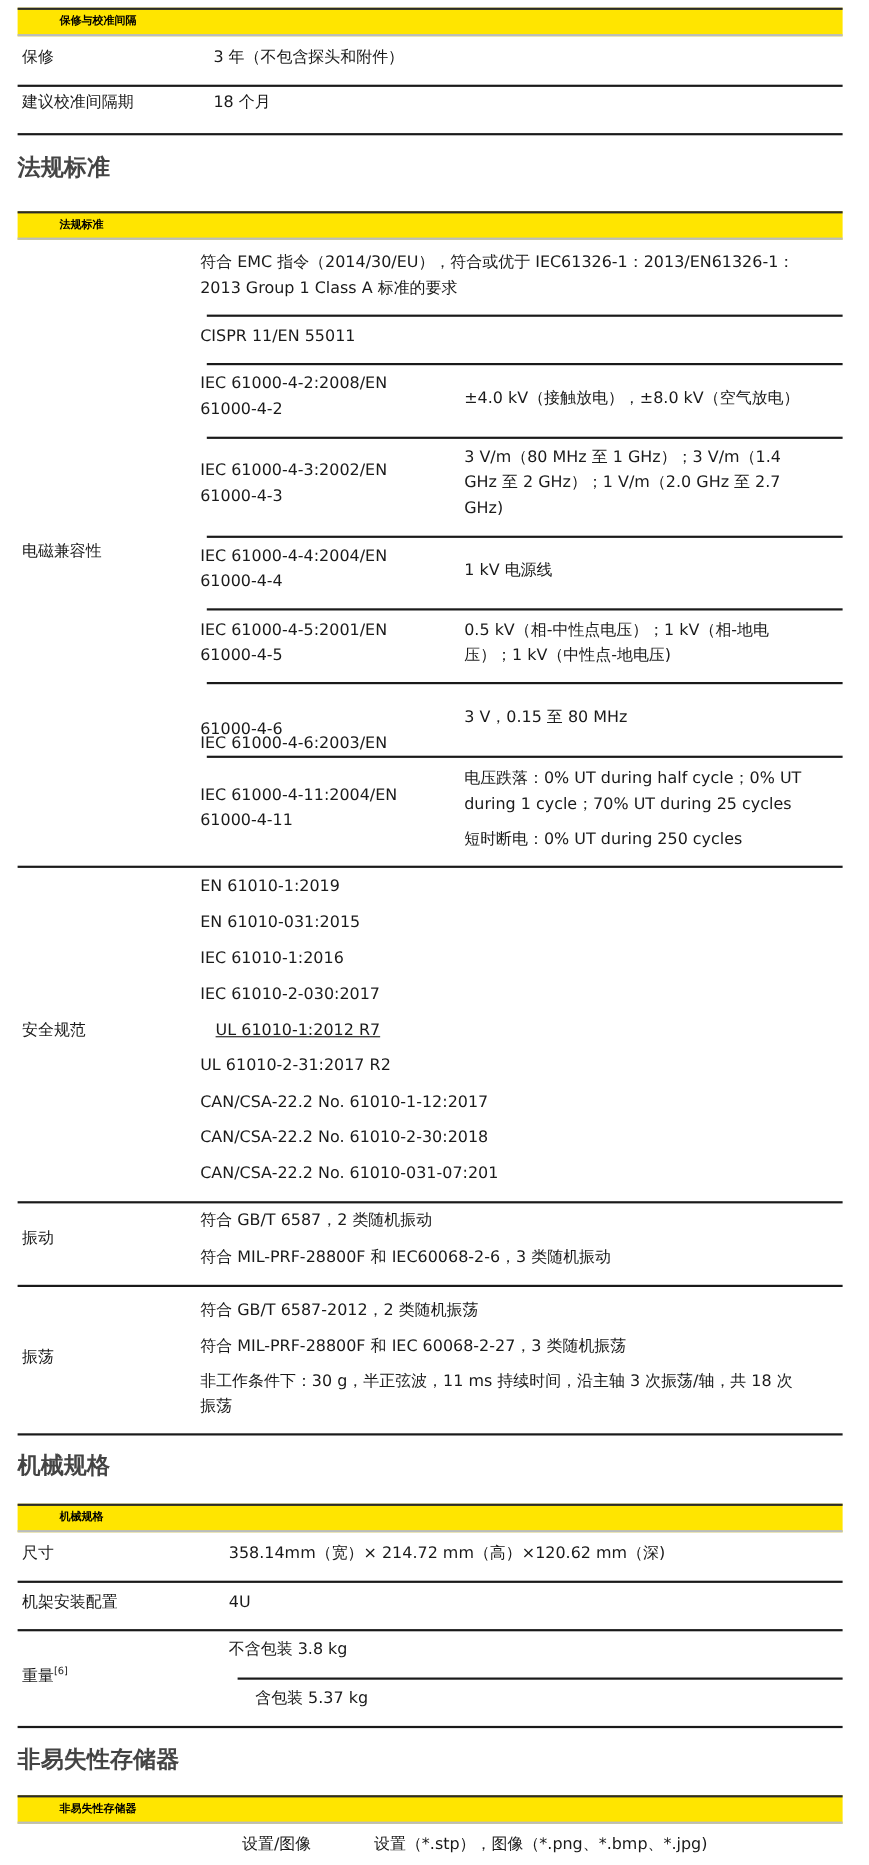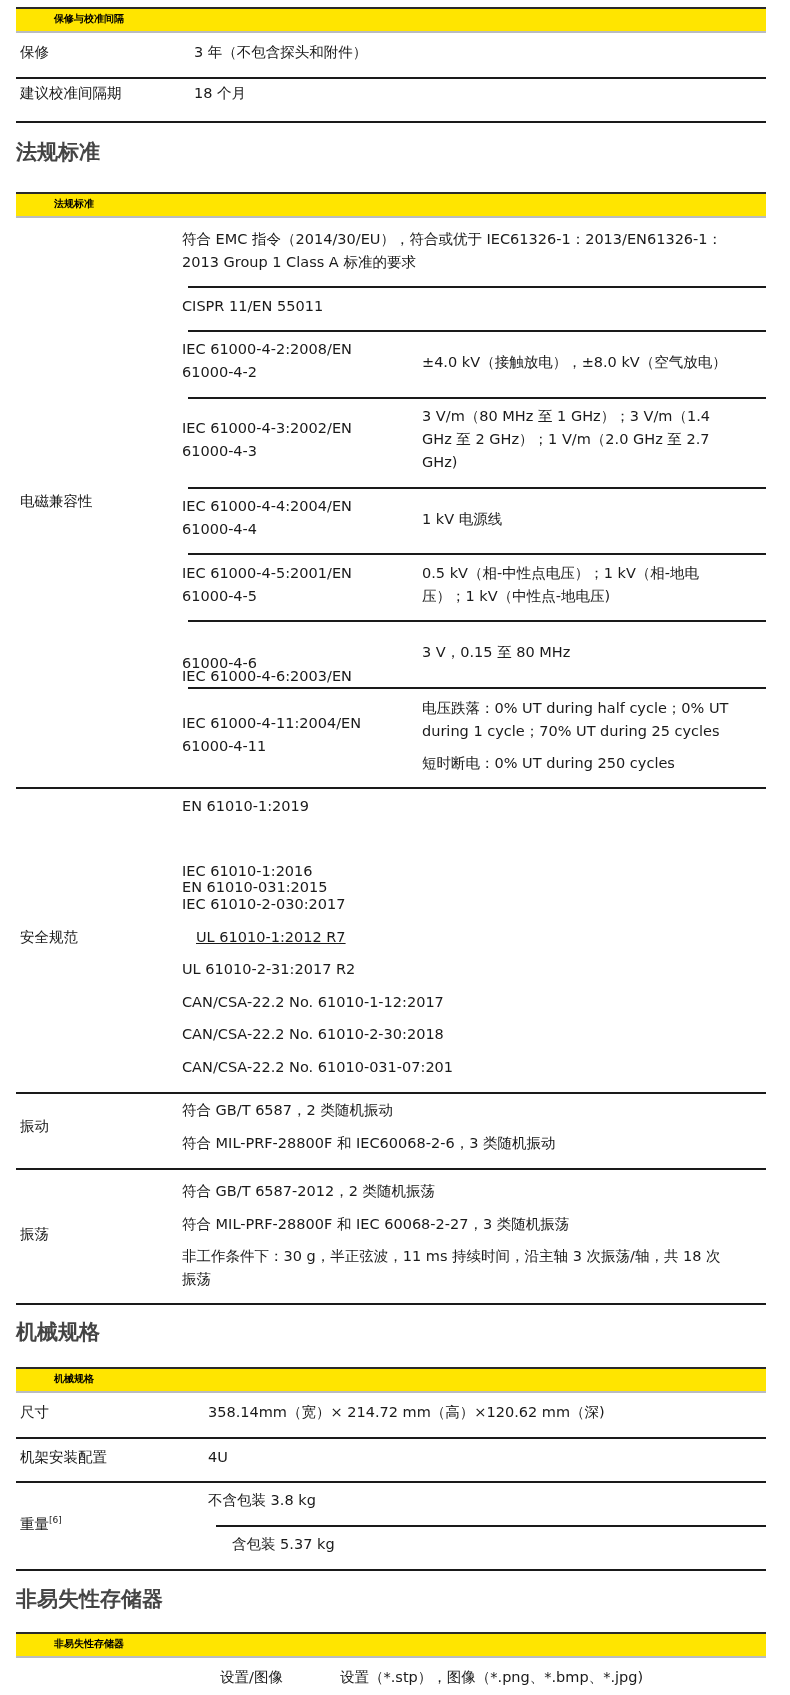--- a/index.html
+++ b/index.html
@@ -86,21 +86,21 @@
 
   <div class="t" style="left:166px; top:712px;">IEC 61000-4-11:2004/EN</div>
   <div class="t" style="left:166px; top:735px;">61000-4-11</div>
   <div class="t" style="left:406px; top:697px;">电压跌落：0% UT during half cycle；0% UT</div>
   <div class="t" style="left:406px; top:720px;">during 1 cycle；70% UT during 25 cycles</div>
   <div class="t" style="left:406px; top:752px;">短时断电：0% UT during 250 cycles</div>
   <div class="rule" style="left:0; top:787px; width:750px;"></div>
 
   <div class="t" style="left:4px; top:926px;">安全规范</div>
   <div class="t" style="left:166px; top:795px;">EN 61010-1:2019</div>
-  <div class="t" style="left:166px; top:828px;margin-top:48px;">EN 61010-031:2015</div>
+  <div class="t" style="left:166px; top:828px;">EN 61010-031:2015</div>
   <div class="t" style="left:166px; top:860px;">IEC 61010-1:2016</div>
   <div class="t" style="left:166px; top:893px;">IEC 61010-2-030:2017</div>
   <div class="t" style="left:180px; top:926px;text-decoration:underline;">UL 61010-1:2012 R7</div>
   <div class="t" style="left:166px; top:958px;">UL 61010-2-31:2017 R2</div>
   <div class="t" style="left:166px; top:991px;">CAN/CSA-22.2 No. 61010-1-12:2017</div>
   <div class="t" style="left:166px; top:1023px;">CAN/CSA-22.2 No. 61010-2-30:2018</div>
   <div class="t" style="left:166px; top:1056px;">CAN/CSA-22.2 No. 61010-031-07:201</div>
   <div class="rule" style="left:0; top:1092px; width:750px;"></div>
 
   <div class="t" style="left:4px; top:1115px;">振动</div>

